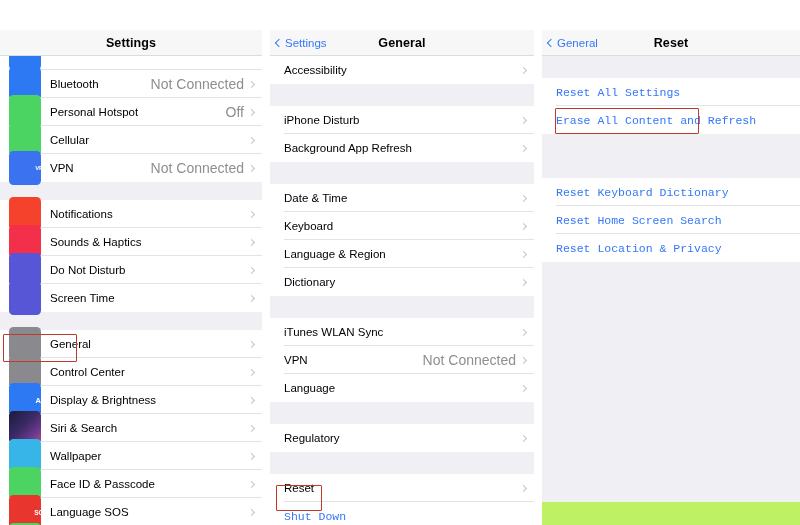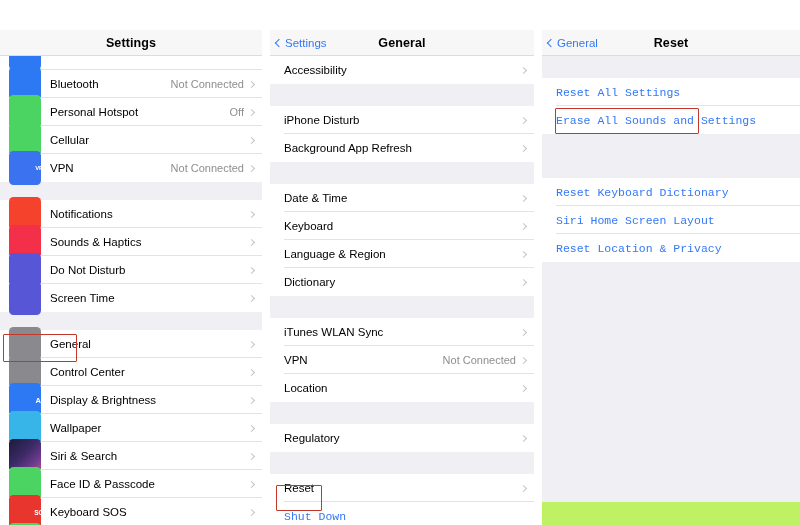--- a/index.html
+++ b/index.html
@@ -106,21 +106,21 @@
     padding-left: 32px;
   }
   .label {
     font-size: 11.5px;
     color: #000;
     white-space: nowrap;
   }
   .label.blue { color: #3478f6; font-family: Liberation Mono, monospace; }
   .value {
     margin-left: auto;
-    font-size: 11px;
+    font-size: 14px;
     color: #8e8e93;
     white-space: nowrap;
     padding-right: 5px;
   }
   .chev {
     display: inline-block;
     width: 5px; height: 5px;
     border-top: 1.4px solid #c4c4c8;
     border-right: 1.4px solid #c4c4c8;
     transform: rotate(45deg);
@@ -292,59 +292,59 @@
           </span>
           <span class="label">Control Center</span>
           <span class="chev"></span>
         </div>
         <div class="row">
           <span class="ico ic-display">AA</span>
           <span class="label">Display &amp; Brightness</span>
           <span class="chev"></span>
         </div>
         <div class="row">
+          <span class="ico ic-siri">
+            <svg class="glyph" viewBox="0 0 18 18">
+                <circle cx="9" cy="9" r="3.6" fill="#9a5fd0" opacity=".85"></circle>
+                <circle cx="8.2" cy="8.2" r="1.9" fill="#e2b7f0" opacity=".9"></circle>
+              </svg>
+          </span>
+          <span class="label">Siri &amp; Search</span>
+          <span class="chev"></span>
+        </div>
+        <div class="row">
           <span class="ico ic-wall">
             <svg class="glyph" viewBox="0 0 18 18">
                 <g fill="none" stroke="#fff" stroke-width=".95">
                   <ellipse cx="9" cy="9" rx="4.3" ry="1.9"></ellipse>
                   <ellipse cx="9" cy="9" rx="4.3" ry="1.9" transform="rotate(60 9 9)"></ellipse>
                   <ellipse cx="9" cy="9" rx="4.3" ry="1.9" transform="rotate(120 9 9)"></ellipse>
                 </g>
                 <circle cx="9" cy="9" r="1.2" fill="#fff"></circle>
               </svg>
           </span>
           <span class="label">Wallpaper</span>
           <span class="chev"></span>
         </div>
         <div class="row">
-          <span class="ico ic-siri">
-            <svg class="glyph" viewBox="0 0 18 18">
-                <circle cx="9" cy="9" r="3.6" fill="#9a5fd0" opacity=".85"></circle>
-                <circle cx="8.2" cy="8.2" r="1.9" fill="#e2b7f0" opacity=".9"></circle>
-              </svg>
-          </span>
-          <span class="label">Siri &amp; Search</span>
-          <span class="chev"></span>
-        </div>
-        <div class="row">
           <span class="ico ic-face">
             <svg class="glyph" viewBox="0 0 18 18">
                 <g fill="none" stroke="#fff" stroke-width="1.1" stroke-linecap="round">
                   <path d="M4.6 6.6 V5.4 a.9 .9 0 0 1 .9-.9 h1.2 M13.4 6.6 V5.4 a.9 .9 0 0 0-.9-.9 h-1.2 M4.6 11.4 v1.2 a.9 .9 0 0 0 .9 .9 h1.2 M13.4 11.4 v1.2 a.9 .9 0 0 1-.9 .9 h-1.2"></path>
                   <path d="M7.1 7.8 v1.3 M10.9 7.8 v1.3 M9 7.8 v2.2 l-.8 .5"></path>
                   <path d="M7.1 11.4 a2.6 2.6 0 0 0 3.8 0"></path>
                 </g>
               </svg>
           </span>
           <span class="label">Face ID &amp; Passcode</span>
           <span class="chev"></span>
         </div>
         <div class="row">
           <span class="ico ic-sos">SOS</span>
-          <span class="label">Keyboard SOS</span>
+          <span class="label">Language SOS</span>
           <span class="chev"></span>
         </div>
         <div class="row">
           <span class="ico ic-batt">
             <svg class="glyph" viewBox="0 0 18 18">
                 <rect x="3.6" y="6.6" width="10" height="4.8" rx="1.4" fill="#fff"></rect>
                 <rect x="14" y="8.1" width="1.1" height="1.8" rx=".5" fill="#fff"></rect>
               </svg>
           </span>
           <span class="label">Battery</span>
@@ -412,21 +412,21 @@
         <div class="row plain">
           <span class="label">iTunes WLAN Sync</span>
           <span class="chev"></span>
         </div>
         <div class="row plain">
           <span class="label">VPN</span>
           <span class="value">Not Connected</span>
           <span class="chev"></span>
         </div>
         <div class="row plain no-sep">
-          <span class="label">Location</span>
+          <span class="label">Language</span>
           <span class="chev"></span>
         </div>
       </div>
       <div class="spacer lg"></div>
 
       <div class="group">
         <div class="row plain no-sep">
           <span class="label">Regulatory</span>
           <span class="chev"></span>
         </div>
@@ -459,33 +459,33 @@
     <div class="body">
 
       <div class="hl" style="left:13px; top:52px; width:144px; height:26px;"></div>
 
       <div class="spacer lg"></div>
       <div class="group">
         <div class="row plain">
           <span class="label blue">Reset All Settings</span>
         </div>
         <div class="row plain no-sep">
-          <span class="label blue">Erase All Sounds and Settings</span>
+          <span class="label blue">Erase All Content and Refresh</span>
         </div>
       </div>
       <div class="spacer lg"></div>
 
       <div class="spacer lg"></div>
 
       <div class="group">
         <div class="row plain">
           <span class="label blue">Reset Keyboard Dictionary</span>
         </div>
         <div class="row plain">
-          <span class="label blue">Siri Home Screen Layout</span>
+          <span class="label blue">Reset Home Screen Search</span>
         </div>
         <div class="row plain no-sep">
           <span class="label blue">Reset Location &amp; Privacy</span>
         </div>
       </div>
       <div class="spacer fill"></div>
     </div>
   </div>
 
 </div>

